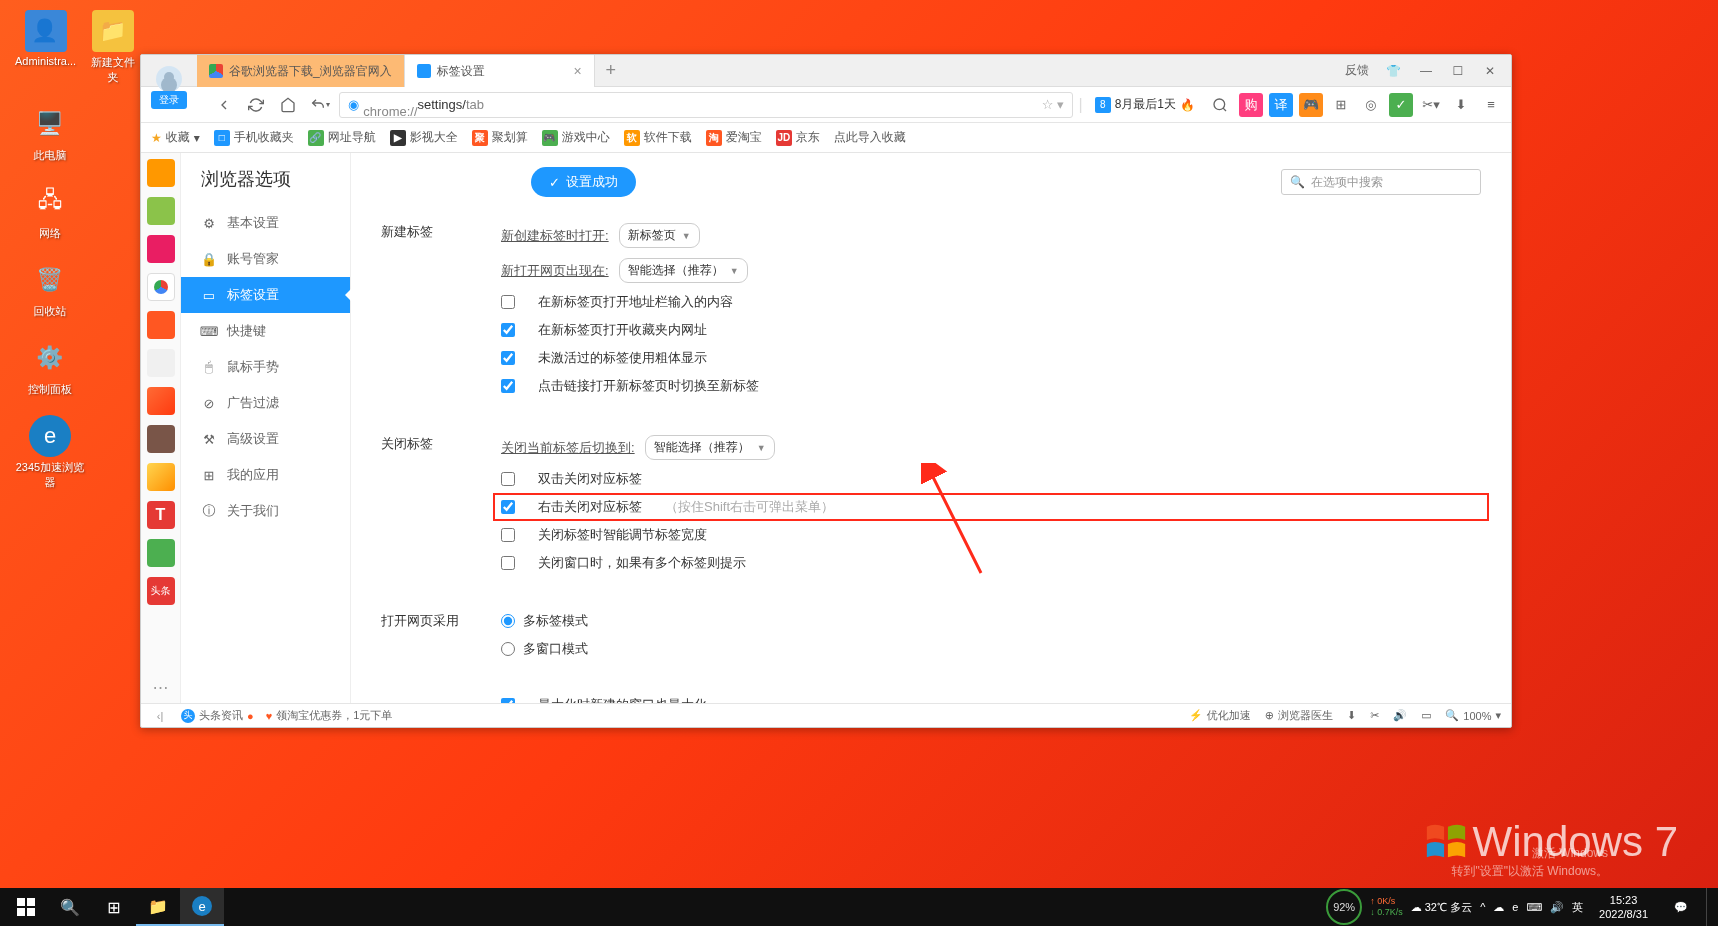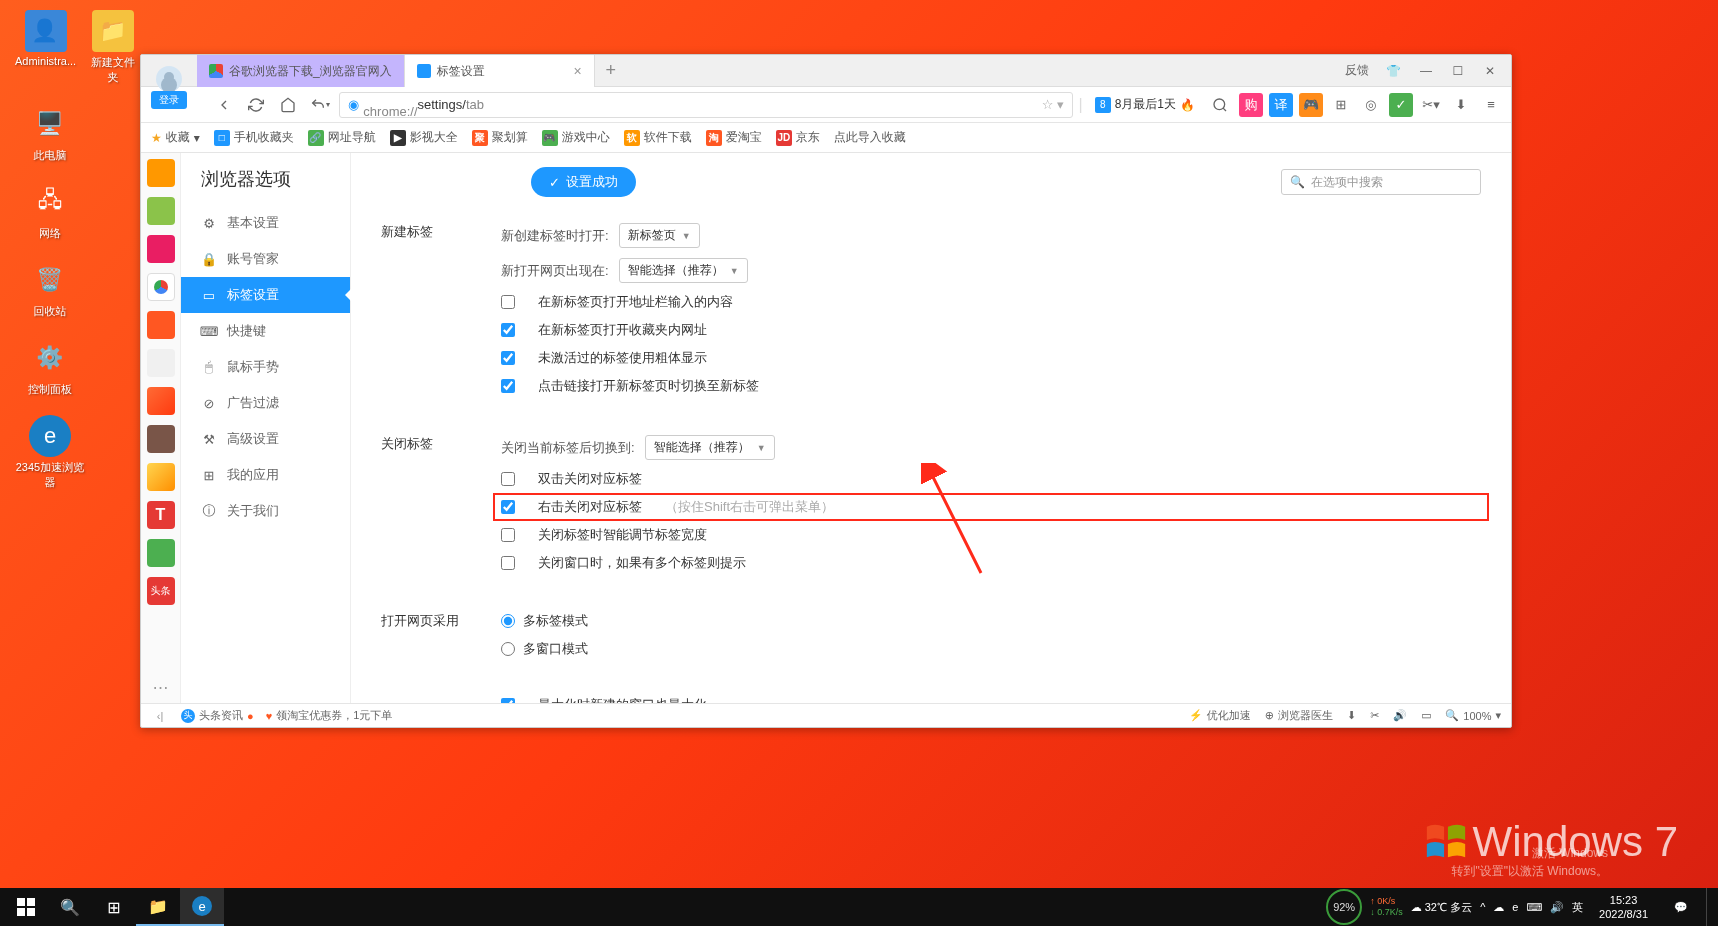--- a/index.html
+++ b/index.html
@@ -14,21 +14,21 @@
 
 .browser { position: absolute; left: 140px; top: 54px; width: 1372px; height: 674px; background: #fff; border: 1px solid #ccc; border-radius: 2px; display: flex; flex-direction: column; box-shadow: 0 2px 10px rgba(0,0,0,.3); }
 
 
 .tabbar { height: 32px; background: #f0f0f0; display: flex; align-items: stretch; border-bottom: 1px solid #ddd; }
 .login-bubble { width: 56px; display: flex; flex-direction: column; align-items: center; justify-content: center; padding-top: 2px; }
 .avatar { width: 26px; height: 26px; background: #d4e5f3; border-radius: 50%; position: relative; }
 .avatar::after { content:''; position:absolute; left:8px; top:6px; width:10px; height:10px; border-radius:50%; background:#a0b8cc; box-shadow: 0 8px 0 3px #a0b8cc; }
 .login-btn { margin-top: 10px; font-size: 10px; background: #1e98ff; color: #fff; padding: 2px 8px; border-radius: 3px; }
 .tabs { display: flex; }
-.tab { height: 32px; display: flex; align-items: center; padding: 0 12px; border-right: 1px solid #ddd; background: #c4b5fd; font-size: 12px; color: #555; min-width: 190px; position: relative; cursor: pointer; }
+.tab { height: 32px; display: flex; align-items: center; padding: 0 12px; border-right: 1px solid #ddd; background: #fdba74; font-size: 12px; color: #555; min-width: 190px; position: relative; cursor: pointer; }
 .tab.active { background: #fff; }
 .tab-close { margin-left: auto; color: #999; font-size: 14px; cursor: pointer; }
 .tab-add { width: 32px; display: flex; align-items: center; justify-content: center; font-size: 18px; color: #888; cursor: pointer; }
 .favicon { width: 14px; height: 14px; margin-right: 6px; border-radius: 2px; flex-shrink: 0; }
 .win-controls { margin-left: auto; display: flex; align-items: center; gap: 2px; padding-right: 6px; }
 .win-btn { width: 30px; height: 22px; display: flex; align-items: center; justify-content: center; color: #666; cursor: pointer; font-size: 12px; }
 .win-fb { font-size: 12px; color: #666; padding: 0 8px; }
 
 
 .addrbar { height: 36px; display: flex; align-items: center; padding: 0 8px; border-bottom: 1px solid #e5e5e5; gap: 6px; }
@@ -61,22 +61,22 @@
 
 .settings-main { flex: 1; padding: 14px 30px; overflow-y: auto; position: relative; }
 .top-row { display: flex; align-items: center; gap: 20px; margin-bottom: 26px; }
 .success-btn { background: #1e98ff; color: #fff; border: none; border-radius: 16px; padding: 6px 18px; font-size: 13px; display: flex; align-items: center; gap: 6px; margin-left: 150px; }
 .search-box { margin-left: auto; width: 200px; height: 26px; border: 1px solid #ccc; border-radius: 3px; display: flex; align-items: center; padding: 0 8px; font-size: 12px; color: #999; gap: 6px; }
 
 .section { display: flex; margin-bottom: 40px; }
 .section-label { width: 120px; font-size: 13px; color: #333; flex-shrink: 0; }
 .section-body { flex: 1; display: flex; flex-direction: column; gap: 10px; }
 .row { display: flex; align-items: center; gap: 10px; font-size: 13px; color: #333; }
-.row-label { color: #555; }
-.select { border: 1px solid #ccc; border-radius: 3px; padding: 3px 8px; font-size: 12px; color: #333; display: flex; align-items: center; gap: 6px; cursor: pointer; background: #fff; min-width: 80px; }
+.row-label { color: #555; text-decoration: underline; }
+.select { border: 1px solid #ccc; border-radius: 9px; padding: 3px 8px; font-size: 12px; color: #333; display: flex; align-items: center; gap: 6px; cursor: pointer; background: #fff; min-width: 80px; }
 .select .caret { font-size: 9px; color: #888; margin-left: auto; }
 .cb { display: flex; align-items: center; gap: 23px; font-size: 13px; color: #333; }
 .cb input { width: 14px; height: 14px; accent-color: #1e98ff; cursor: pointer; }
 .cb .hint { color: #aaa; }
 .rb { display: flex; align-items: center; gap: 8px; font-size: 13px; color: #333; }
 .rb input { width: 14px; height: 14px; accent-color: #1e98ff; cursor: pointer; }
 .highlight { border: 2px solid #ff2a1a; padding: 3px 6px; margin: -5px -8px; display: inline-flex; }
 
 
 .arrow-svg { position: absolute; left: 570px; top: 310px; pointer-events: none; }

